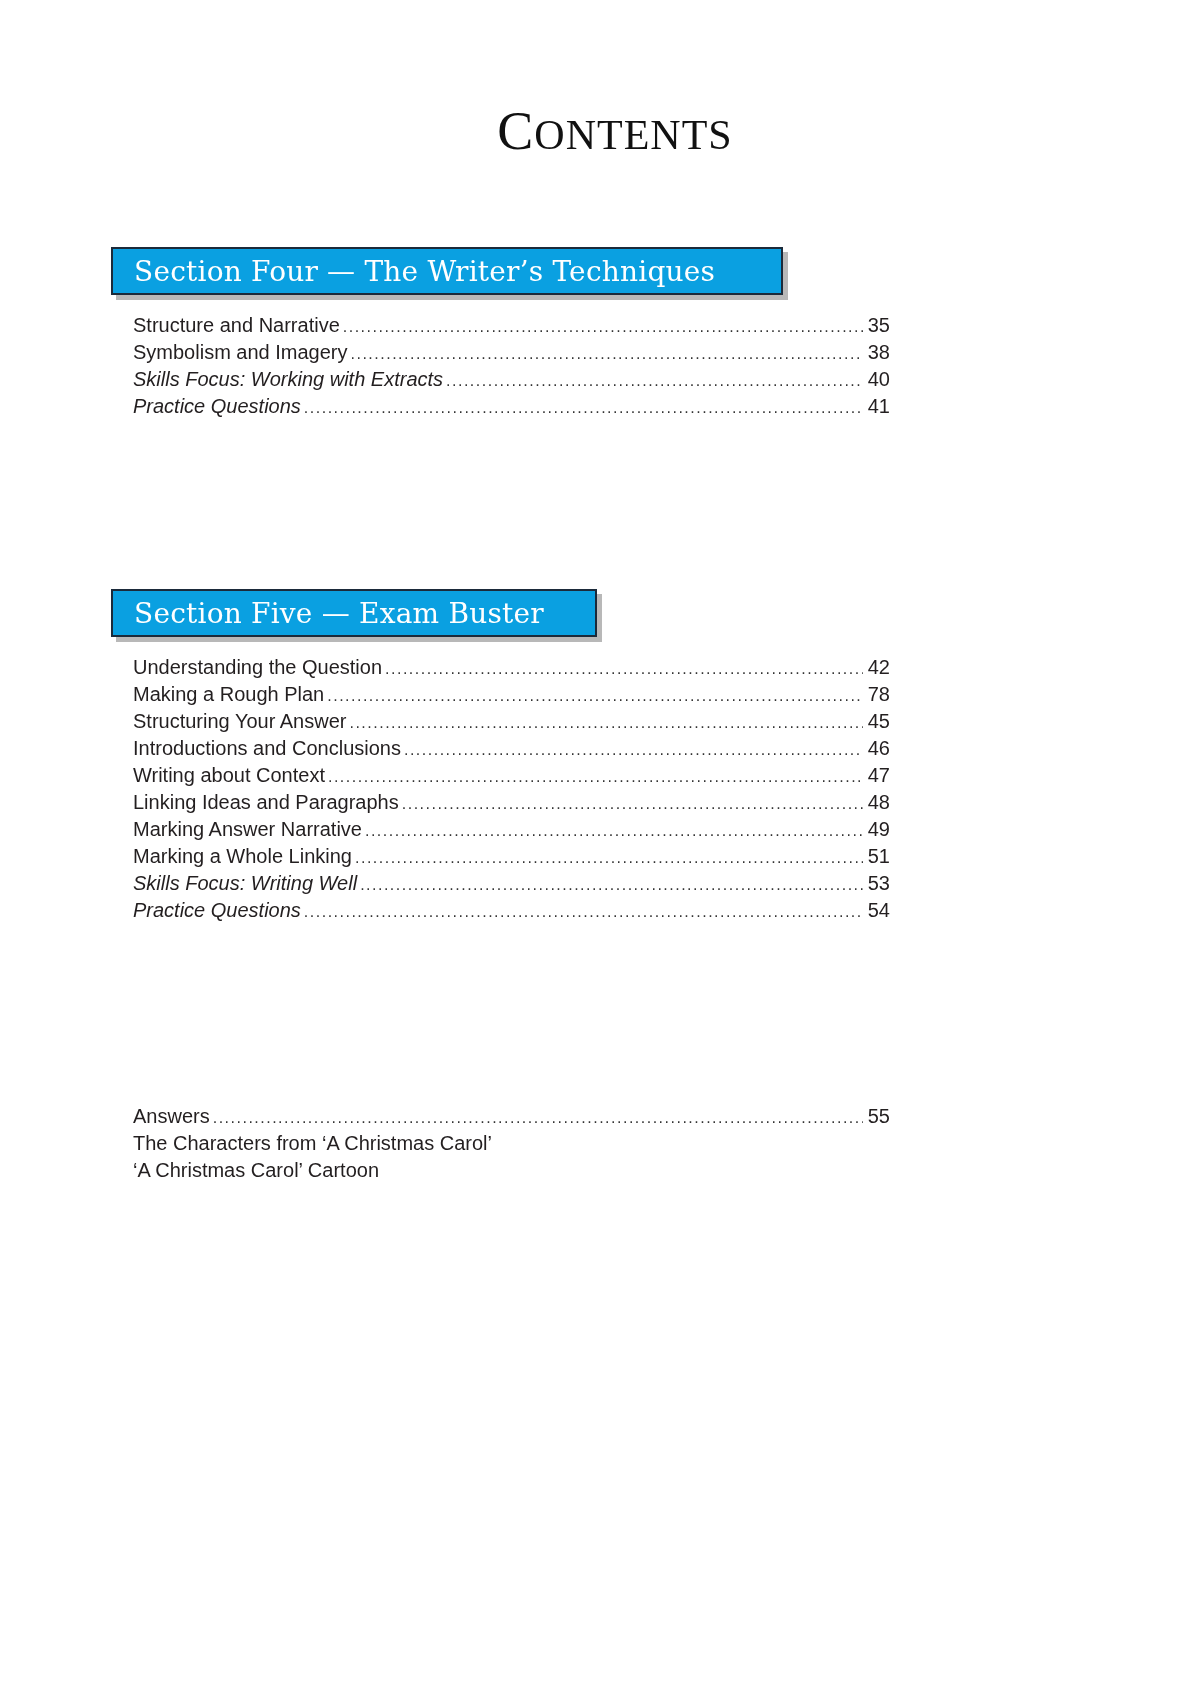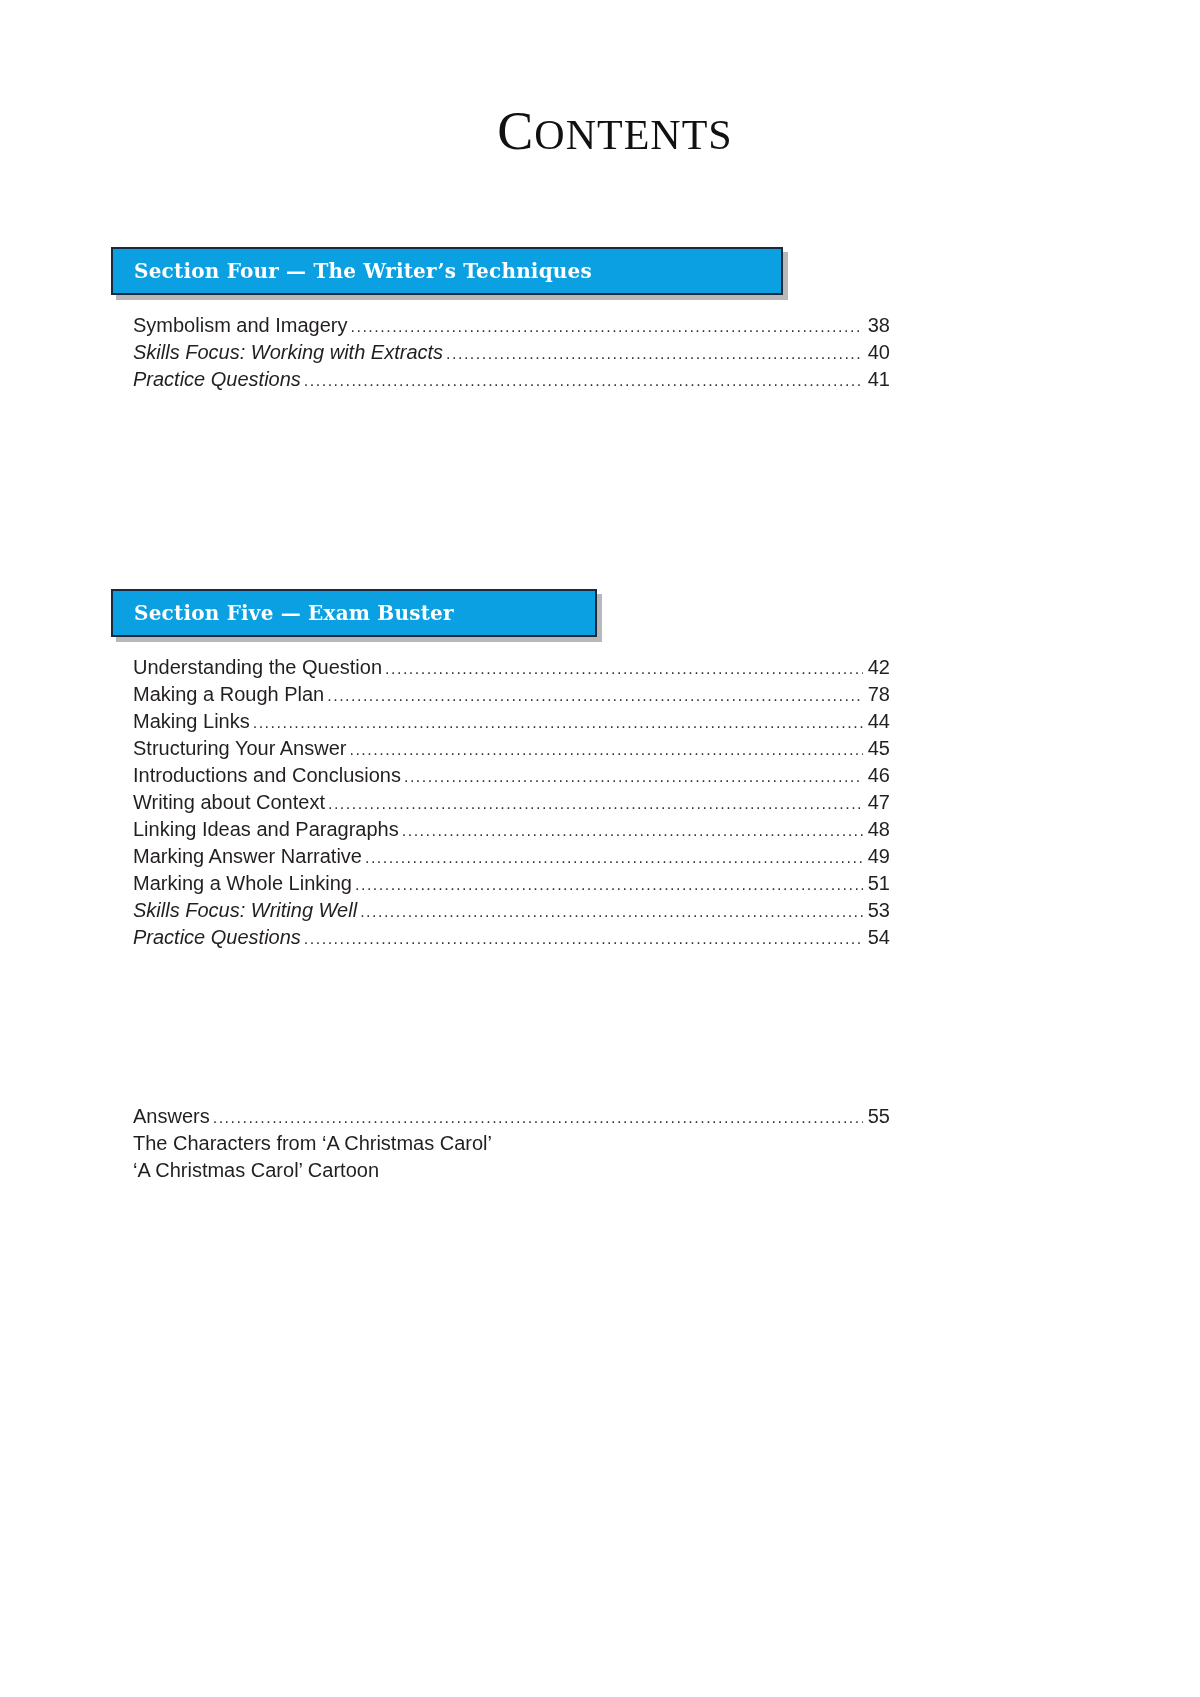--- a/index.html
+++ b/index.html
@@ -5,41 +5,46 @@
   html, body { margin: 0; padding: 0; background: #ffffff; }
   body { width: 1200px; height: 1697px; position: relative; overflow: hidden;
          font-family: "Liberation Sans", sans-serif; color: #231f20; }
   .title { position: absolute; top: 100px; left: 0; width: 1230px; text-align: center;
            font-family: "Liberation Serif", serif; font-size: 42px; font-variant: small-caps;
            letter-spacing: 1px; color: #111; }
   .title .big { font-size: 54px; }
   .sec-box { position: absolute; left: 111px; height: 48px; background: #0aa0e1;
              border: 2px solid #1b2a3a; box-shadow: 5px 5px 0 #b8b8b8; box-sizing: border-box;
              display: flex; align-items: center; padding-left: 21px; }
-  .sec-box span { font-family: "DejaVu Serif", serif; font-weight: bold; font-size: 20px;
+  .sec-box span { font-family: "DejaVu Serif", serif; font-weight: normal; font-size: 28px;
                   color: #ffffff; letter-spacing: 0.2px; white-space: nowrap; }
   .toc { position: absolute; left: 133px; width: 757px; }
   .row { display: flex; align-items: baseline; height: 27px; font-size: 20px; color: #231f20;
          font-family: "Liberation Sans", sans-serif; }
   .row .lbl { white-space: nowrap; }
   .row.it .lbl { font-style: italic; }
   .row .dots { flex: 1; overflow: hidden; white-space: nowrap; color: #333; letter-spacing: 1.5px;
                font-size: 16px; margin: 0 3px; }
   .row .dots::after { content: "...................................................................................................................................................................................................."; }
   .row .pg { white-space: nowrap; min-width: 24px; text-align: right; }
 </style>
 </head>
 <body>
 
 <div class="title"><span class="big">C</span><span>ONTENTS</span></div>
 
 <div class="sec-box" style="top:247px; width:672px;">
   <span>Section Four — The Writer’s Techniques</span>
 </div>
 <div class="toc" style="top:314px;">
+  <div class="row">
+      <span class="lbl">Structure and Narrative</span>
+      <span class="dots"></span>
+      <span class="pg">35</span>
+    </div>
   <div class="row">
       <span class="lbl">Symbolism and Imagery</span>
       <span class="dots"></span>
       <span class="pg">38</span>
     </div>
   <div class="row it">
       <span class="lbl">Skills Focus: Working with Extracts</span>
       <span class="dots"></span>
       <span class="pg">40</span>
     </div>
@@ -56,25 +61,20 @@
 <div class="toc" style="top:656px;">
   <div class="row">
       <span class="lbl">Understanding the Question</span>
       <span class="dots"></span>
       <span class="pg">42</span>
     </div>
   <div class="row">
       <span class="lbl">Making a Rough Plan</span>
       <span class="dots"></span>
       <span class="pg">78</span>
-    </div>
-  <div class="row">
-      <span class="lbl">Making Links</span>
-      <span class="dots"></span>
-      <span class="pg">44</span>
     </div>
   <div class="row">
       <span class="lbl">Structuring Your Answer</span>
       <span class="dots"></span>
       <span class="pg">45</span>
     </div>
   <div class="row">
       <span class="lbl">Introductions and Conclusions</span>
       <span class="dots"></span>
       <span class="pg">46</span>

